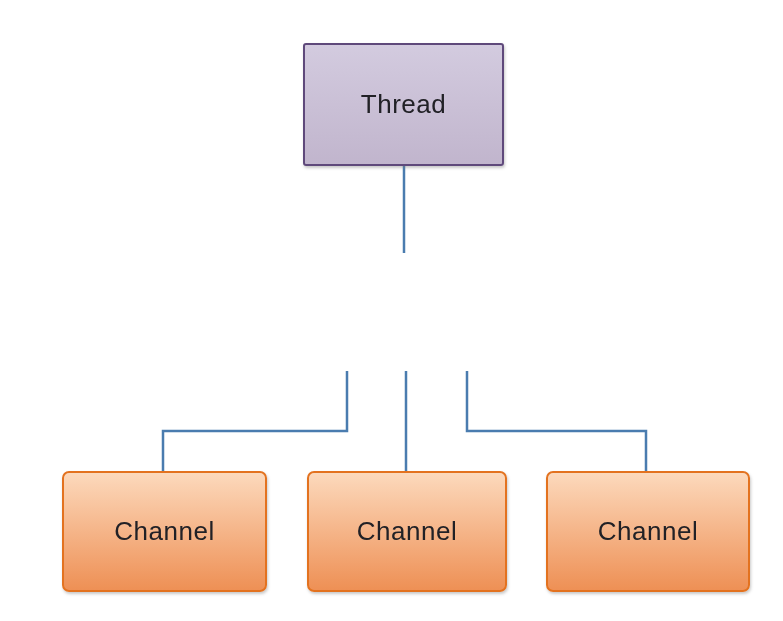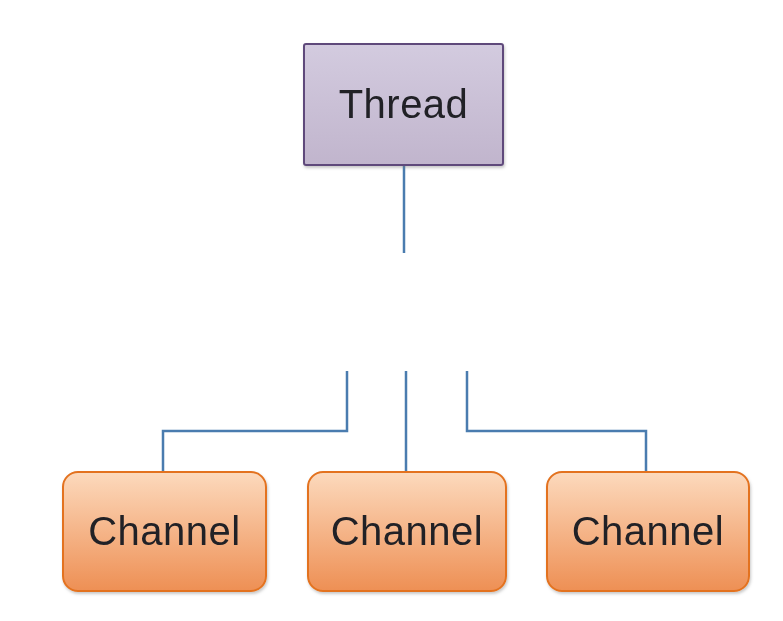--- a/index.html
+++ b/index.html
@@ -24,37 +24,37 @@
     position: absolute;
     display: flex;
     align-items: center;
     justify-content: center;
     box-sizing: border-box;
     border-style: solid;
     border-width: 2.5px;
   }
   .node .label,
   .hex-label {
-    font-size: 40px;
+    font-size: 26px;
     color: #212126;
     letter-spacing: 0.5px;
     user-select: none;
   }
   .node-thread {
     left: 303px;
     top: 43px;
     width: 201px;
     height: 123px;
     border-radius: 3px;
     box-shadow: 1px 2px 3px rgba(120,120,120,0.40);
   }
   .node-channel {
     top: 471px;
     height: 121px;
-    border-radius: 16px;
+    border-radius: 7px;
     box-shadow: 1px 2px 3px rgba(120,120,120,0.40);
   }
   .node-channel-1 { left: 62px;  width: 205px; }
   .node-channel-2 { left: 307px; width: 200px; }
   .node-channel-3 { left: 546px; width: 204px; }
   .hex-wrap {
     position: absolute;
     left: 303px;
     top: 249px;
     width: 209px;

